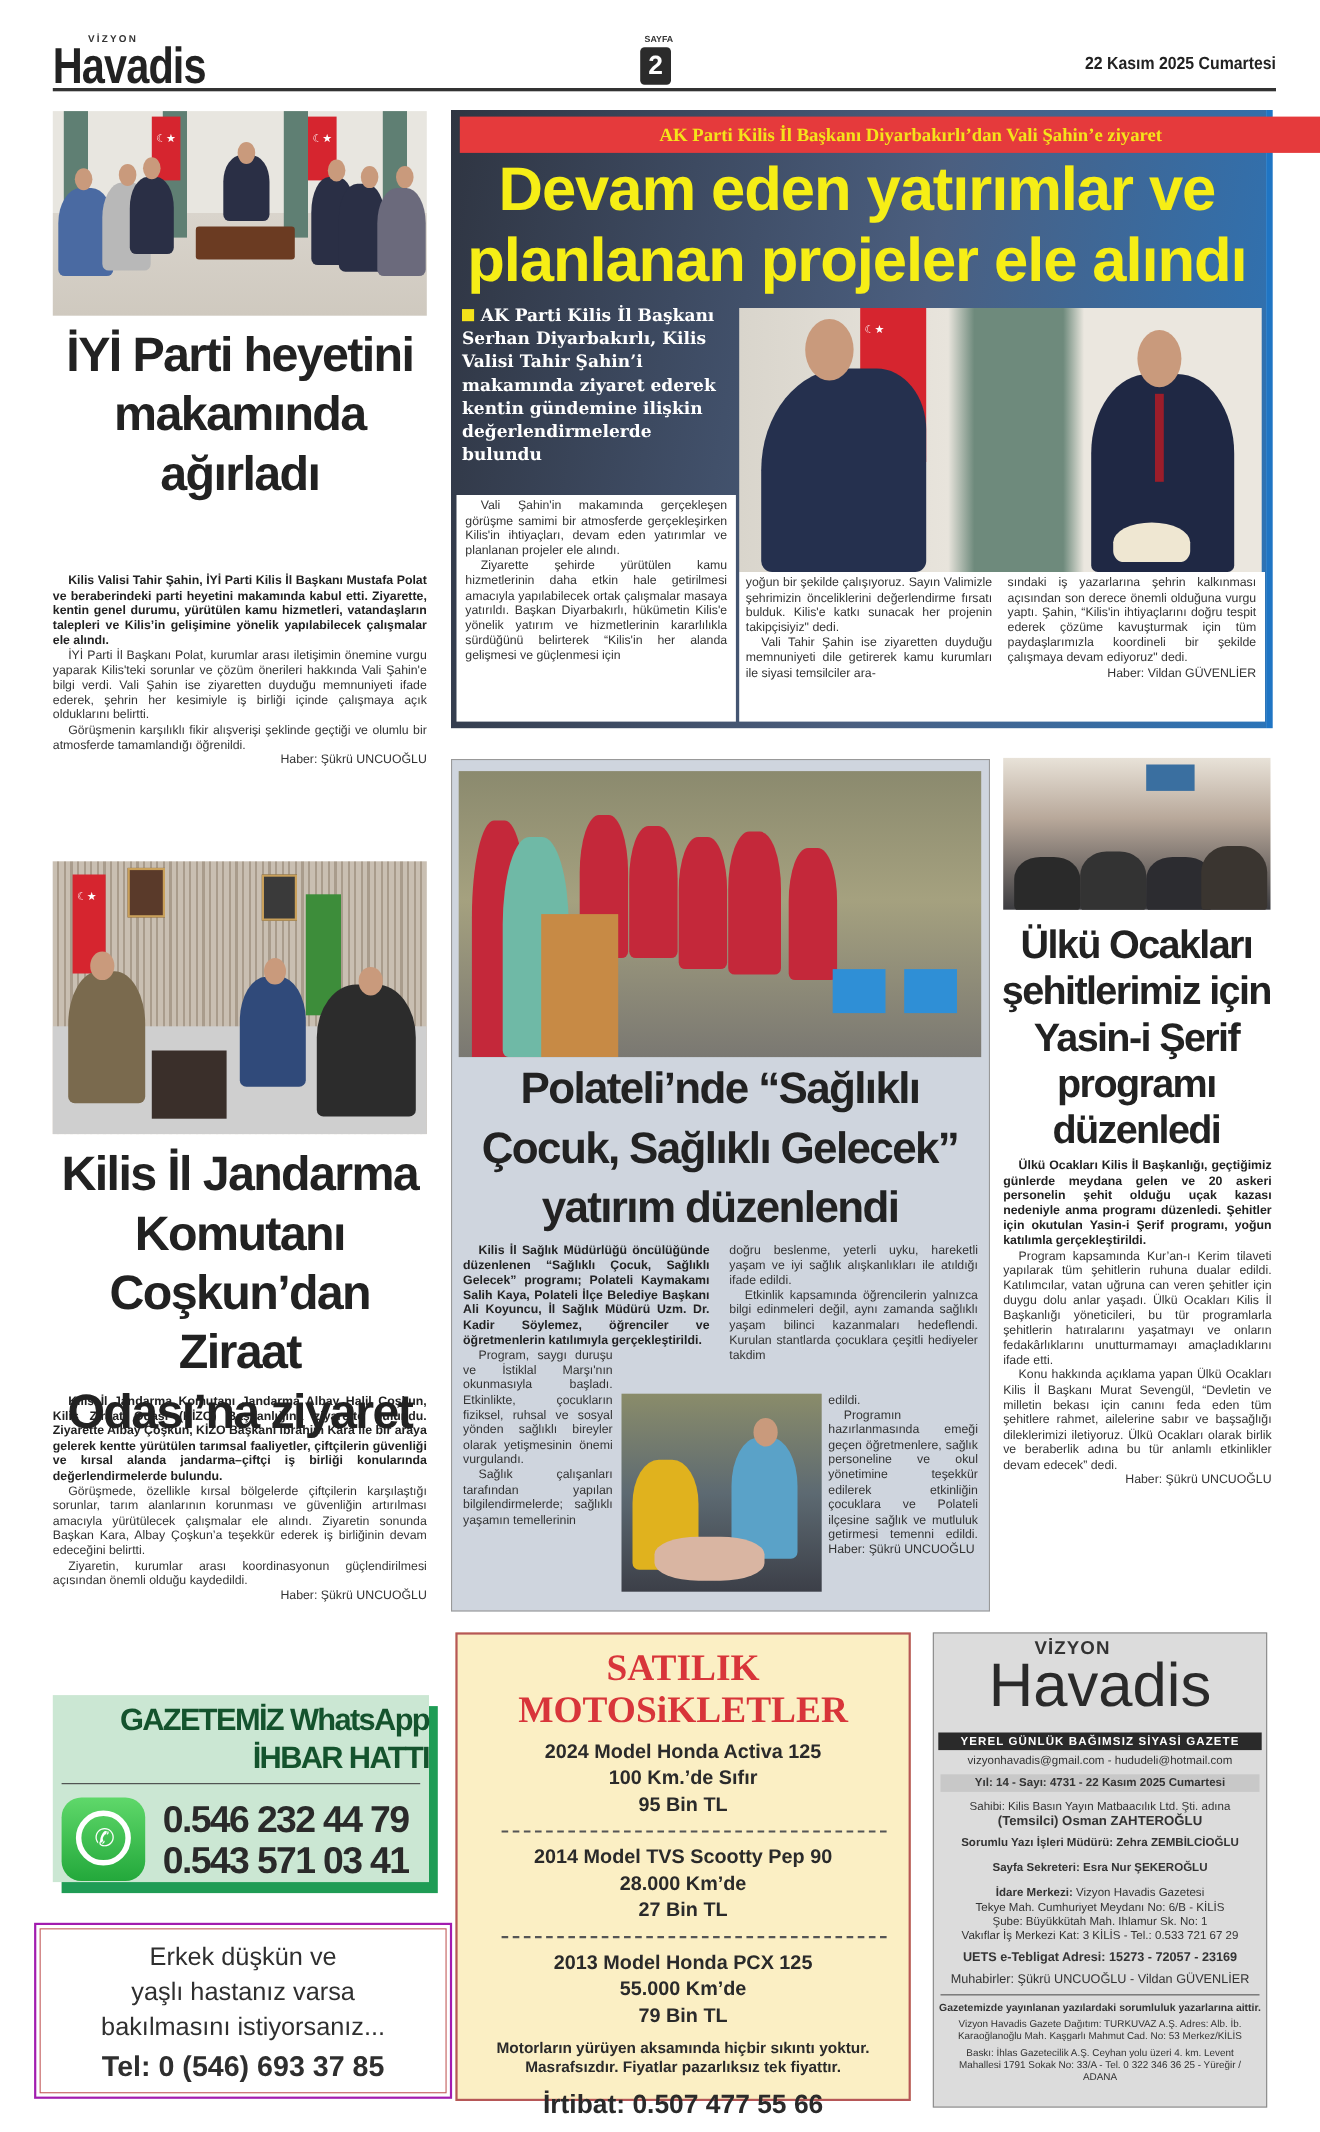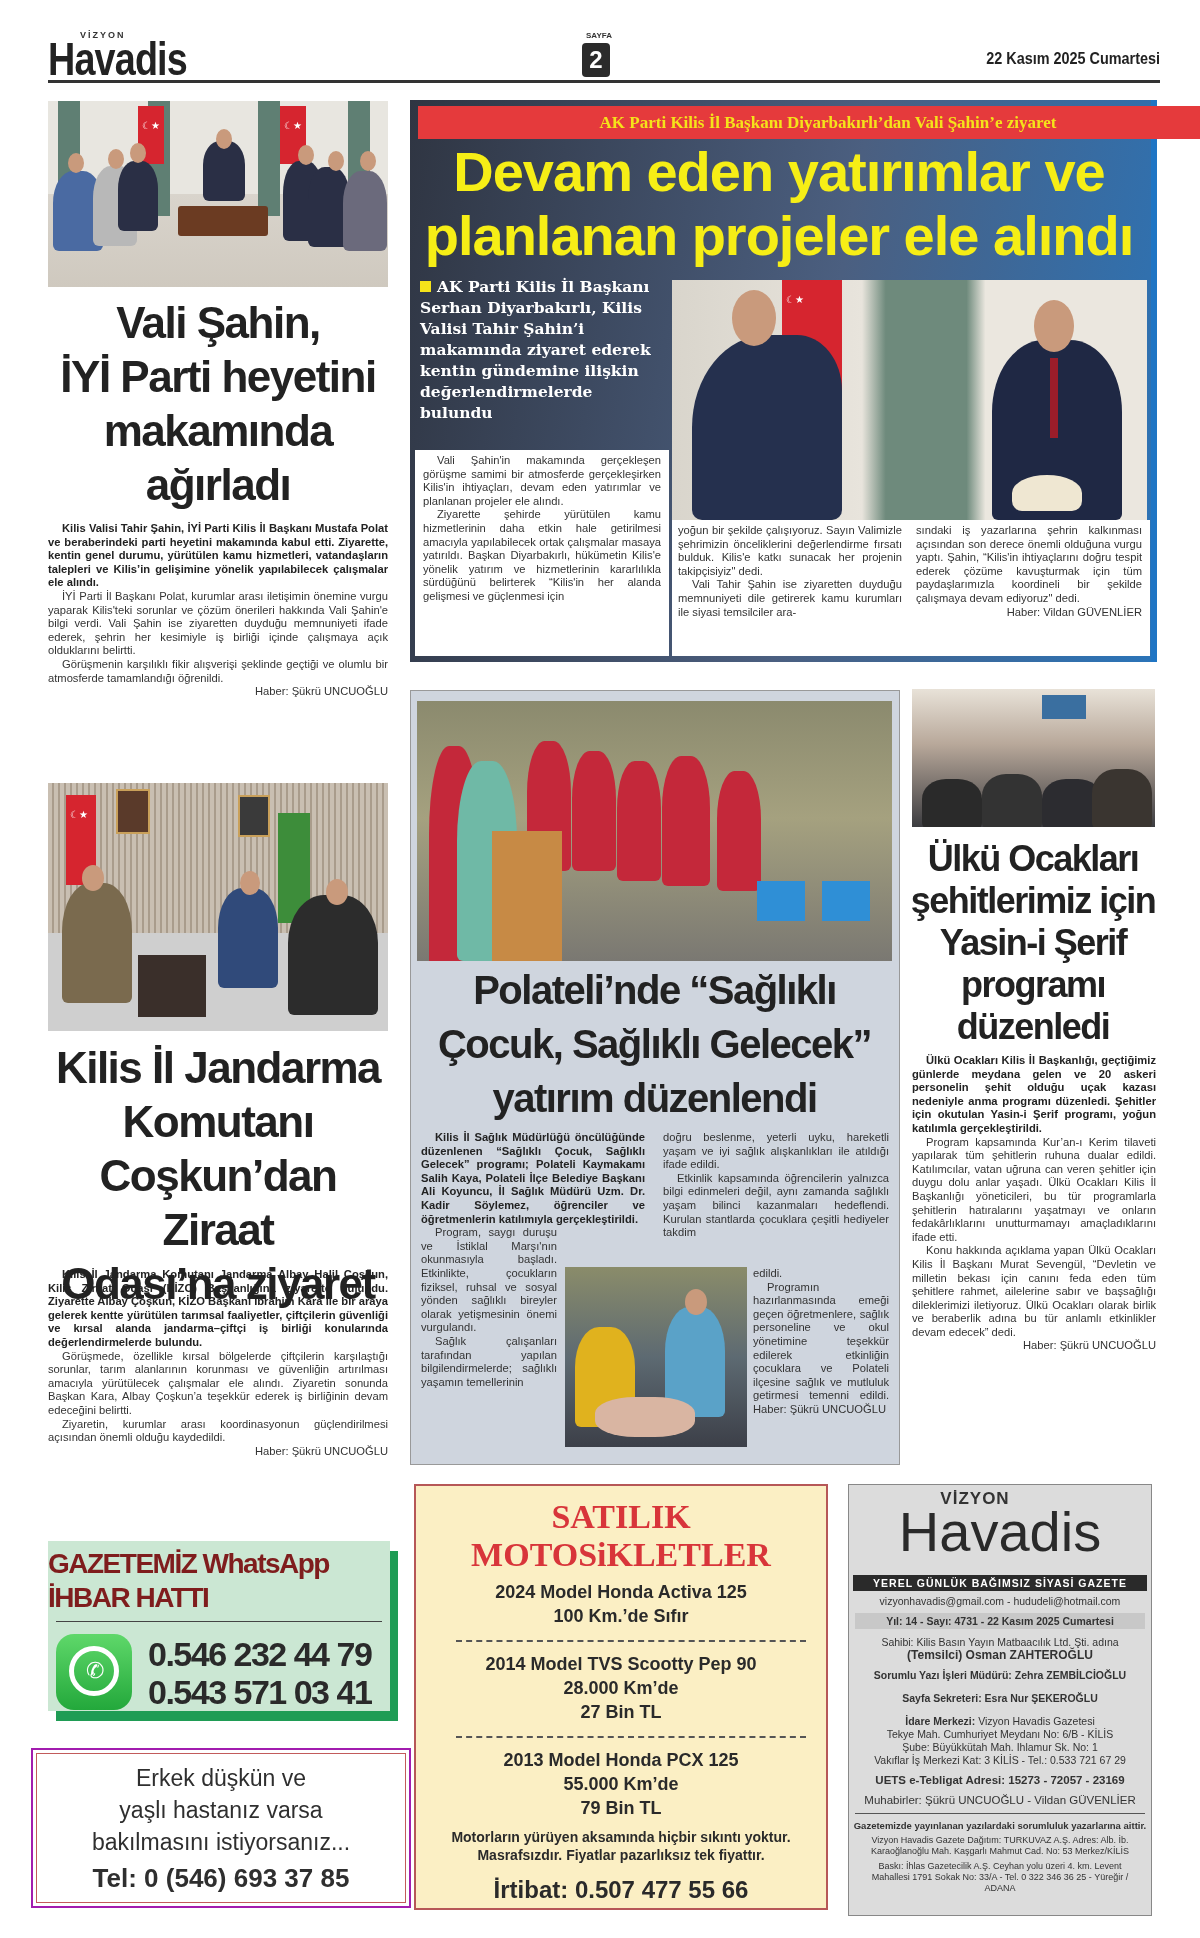--- a/index.html
+++ b/index.html
@@ -76,21 +76,20 @@
     <div class="head" style="left:82px;top:42px"></div>
   <div class="person" style="left:235px;top:60px;width:40px;height:80px"></div>
     <div class="head" style="left:250px;top:44px"></div>
   <div class="person" style="left:260px;top:66px;width:42px;height:80px"></div>
     <div class="head" style="left:280px;top:50px"></div>
   <div class="person" style="left:295px;top:70px;width:44px;height:80px;background:#6b6a7c"></div>
     <div class="head" style="left:312px;top:50px"></div>
   <div style="position:absolute;left:130px;top:105px;width:90px;height:30px;background:#6b3b22;border-radius:3px"></div>
 </div>
 <div class="abs hl cond" style="left:48px;top:296px;width:340px;font-size:44px;line-height:54px">
-  <div>Vali Şahin,</div>
   <div>İYİ Parti heyetini</div>
   <div>makamında</div>
   <div>ağırladı</div>
 </div>
 <div class="abs body-txt" style="left:48px;top:522px;width:340px">
   <p><b>Kilis Valisi Tahir Şahin, İYİ Parti Kilis İl Başkanı Mustafa Polat ve beraberindeki parti heyetini makamında kabul etti. Ziyarette, kentin genel durumu, yürütülen kamu hizmetleri, vatandaşların talepleri ve Kilis’in gelişimine yönelik yapılabilecek çalışmalar ele alındı.</b></p>
   <p>İYİ Parti İl Başkanı Polat, kurumlar arası iletişimin önemine vurgu yaparak Kilis'teki sorunlar ve çözüm önerileri hakkında Vali Şahin'e bilgi verdi. Vali Şahin ise ziyaretten duyduğu memnuniyeti ifade ederek, şehrin her kesimiyle iş birliği içinde çalışmaya açık olduklarını belirtti.</p>
   <p>Görüşmenin karşılıklı fikir alışverişi şeklinde geçtiği ve olumlu bir atmosferde tamamlandığı öğrenildi.</p>
   <div class="byline">Haber: Şükrü UNCUOĞLU</div>
 </div>
@@ -211,21 +210,21 @@
 </div>
 <div class="abs body-txt" style="left:912px;top:1054px;width:244px">
   <p><b>Ülkü Ocakları Kilis İl Başkanlığı, geçtiğimiz günlerde meydana gelen ve 20 askeri personelin şehit olduğu uçak kazası nedeniyle anma programı düzenledi. Şehitler için okutulan Yasin-i Şerif programı, yoğun katılımla gerçekleştirildi.</b></p>
   <p>Program kapsamında Kur’an-ı Kerim tilaveti yapılarak tüm şehitlerin ruhuna dualar edildi. Katılımcılar, vatan uğruna can veren şehitler için duygu dolu anlar yaşadı. Ülkü Ocakları Kilis İl Başkanlığı yöneticileri, bu tür programlarla şehitlerin hatıralarını yaşatmayı ve onların fedakârlıklarını unutturmamayı amaçladıklarını ifade etti.</p>
   <p>Konu hakkında açıklama yapan Ülkü Ocakları Kilis İl Başkanı Murat Sevengül, “Devletin ve milletin bekası için canını feda eden tüm şehitlere rahmet, ailelerine sabır ve başsağlığı dileklerimizi iletiyoruz. Ülkü Ocakları olarak birlik ve beraberlik adına bu tür anlamlı etkinlikler devam edecek” dedi.</p>
   <div class="byline">Haber: Şükrü UNCUOĞLU</div>
 </div>
 
 <div class="abs wa-shadow"></div>
 <div class="abs wa">
-  <div class="cond" style="text-align:left;font-size:28px;line-height:34px;color:#7f1d1d;margin-top:6px">
+  <div class="cond" style="text-align:right;font-size:28px;line-height:34px;color:#14532d;margin-top:6px">
     <div>GAZETEMİZ WhatsApp</div>
     <div>İHBAR HATTI</div>
   </div>
   <div style="height:1px;background:#444;margin:6px 8px"></div>
   <div style="position:absolute;left:8px;top:93px;width:76px;height:76px;border-radius:18px;background:linear-gradient(180deg,#5fd86a,#23a83b)">
     <div style="position:absolute;left:13px;top:12px;width:50px;height:50px;border:5px solid #fff;border-radius:50%"></div>
     <div style="position:absolute;left:30px;top:26px;color:#fff;font-size:22px;line-height:22px">✆</div>
   </div>
   <div class="cond" style="position:absolute;left:100px;top:94px;font-size:34px;line-height:38px;color:#2a2a2a">
     <div>0.546 232 44 79</div>
@@ -240,20 +239,21 @@
     <div>bakılmasını istiyorsanız...</div>
     <div style="font-size:26px;font-weight:700;margin-top:4px">Tel: 0 (546) 693 37 85</div>
   </div>
 </div>
 
 <div class="abs moto">
   <div style="text-align:center;font-family:'Liberation Serif',serif;font-weight:700;font-size:34px;color:#d8353a;margin-top:12px">SATILIK MOTOSiKLETLER</div>
   <div class="moto-line" style="margin-top:6px">
     <div>2024 Model Honda Activa 125</div>
     <div>100 Km.’de Sıfır</div>
+    <div>95 Bin TL</div>
   </div>
   <div class="dash"></div>
   <div class="moto-line">
     <div>2014 Model TVS Scootty Pep 90</div>
     <div>28.000 Km’de</div>
     <div>27 Bin TL</div>
   </div>
   <div class="dash"></div>
   <div class="moto-line">
     <div>2013 Model Honda PCX 125</div>

